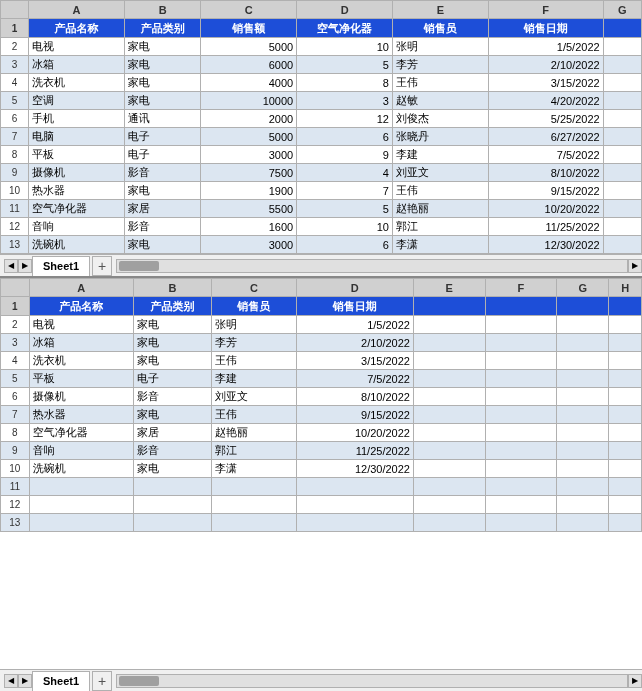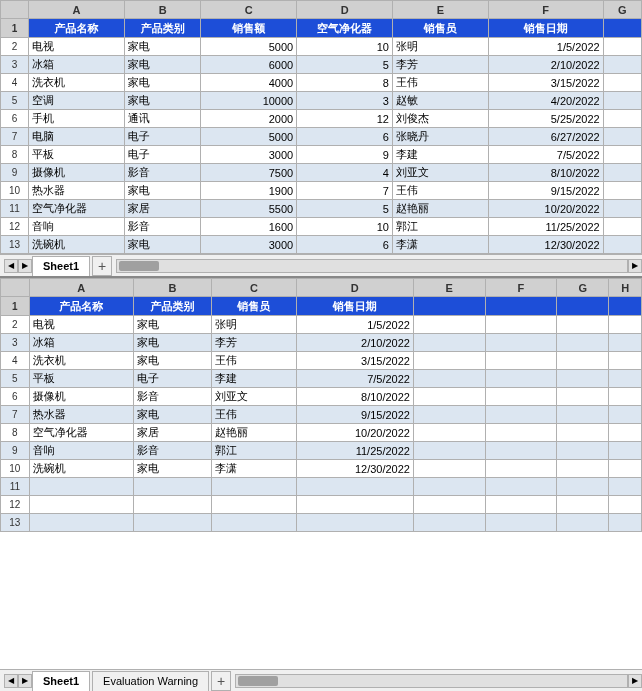--- a/index.html
+++ b/index.html
@@ -552,21 +552,20 @@
           <td></td>
         </tr>
       </tbody>
         </table>
     </div>
 
     <div class="tab-bar">
       <div class="scroll-arrow">◀</div>
       <div class="scroll-arrow">▶</div>
       <div class="tab active">Sheet1</div>
-      <div class="tab warning">Evaluation Warning</div>
       <div class="tab-add">+</div>
       <div class="scrollbar-area">
         <div class="h-scrollbar">
           <div class="h-scrollbar-thumb"></div>
         </div>
         <div class="scroll-arrow">▶</div>
       </div>
     </div>
   </div>
 </div>

